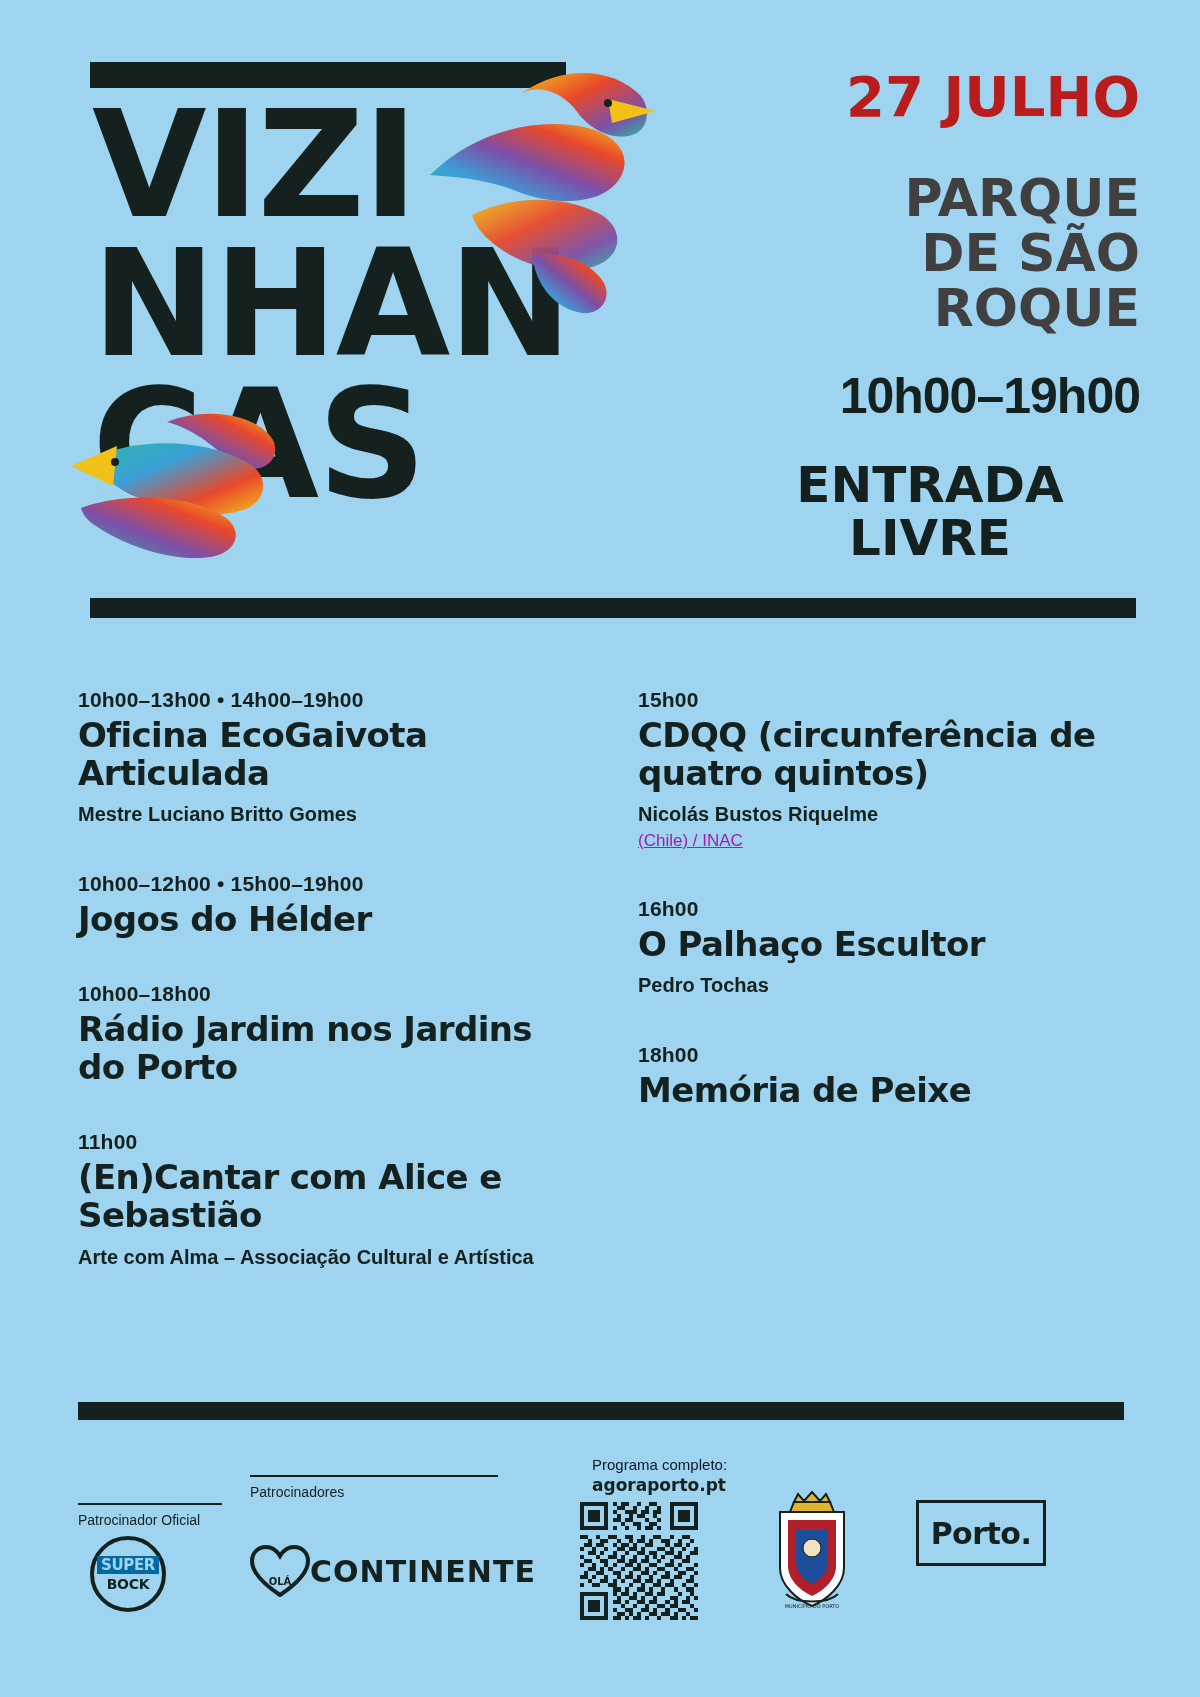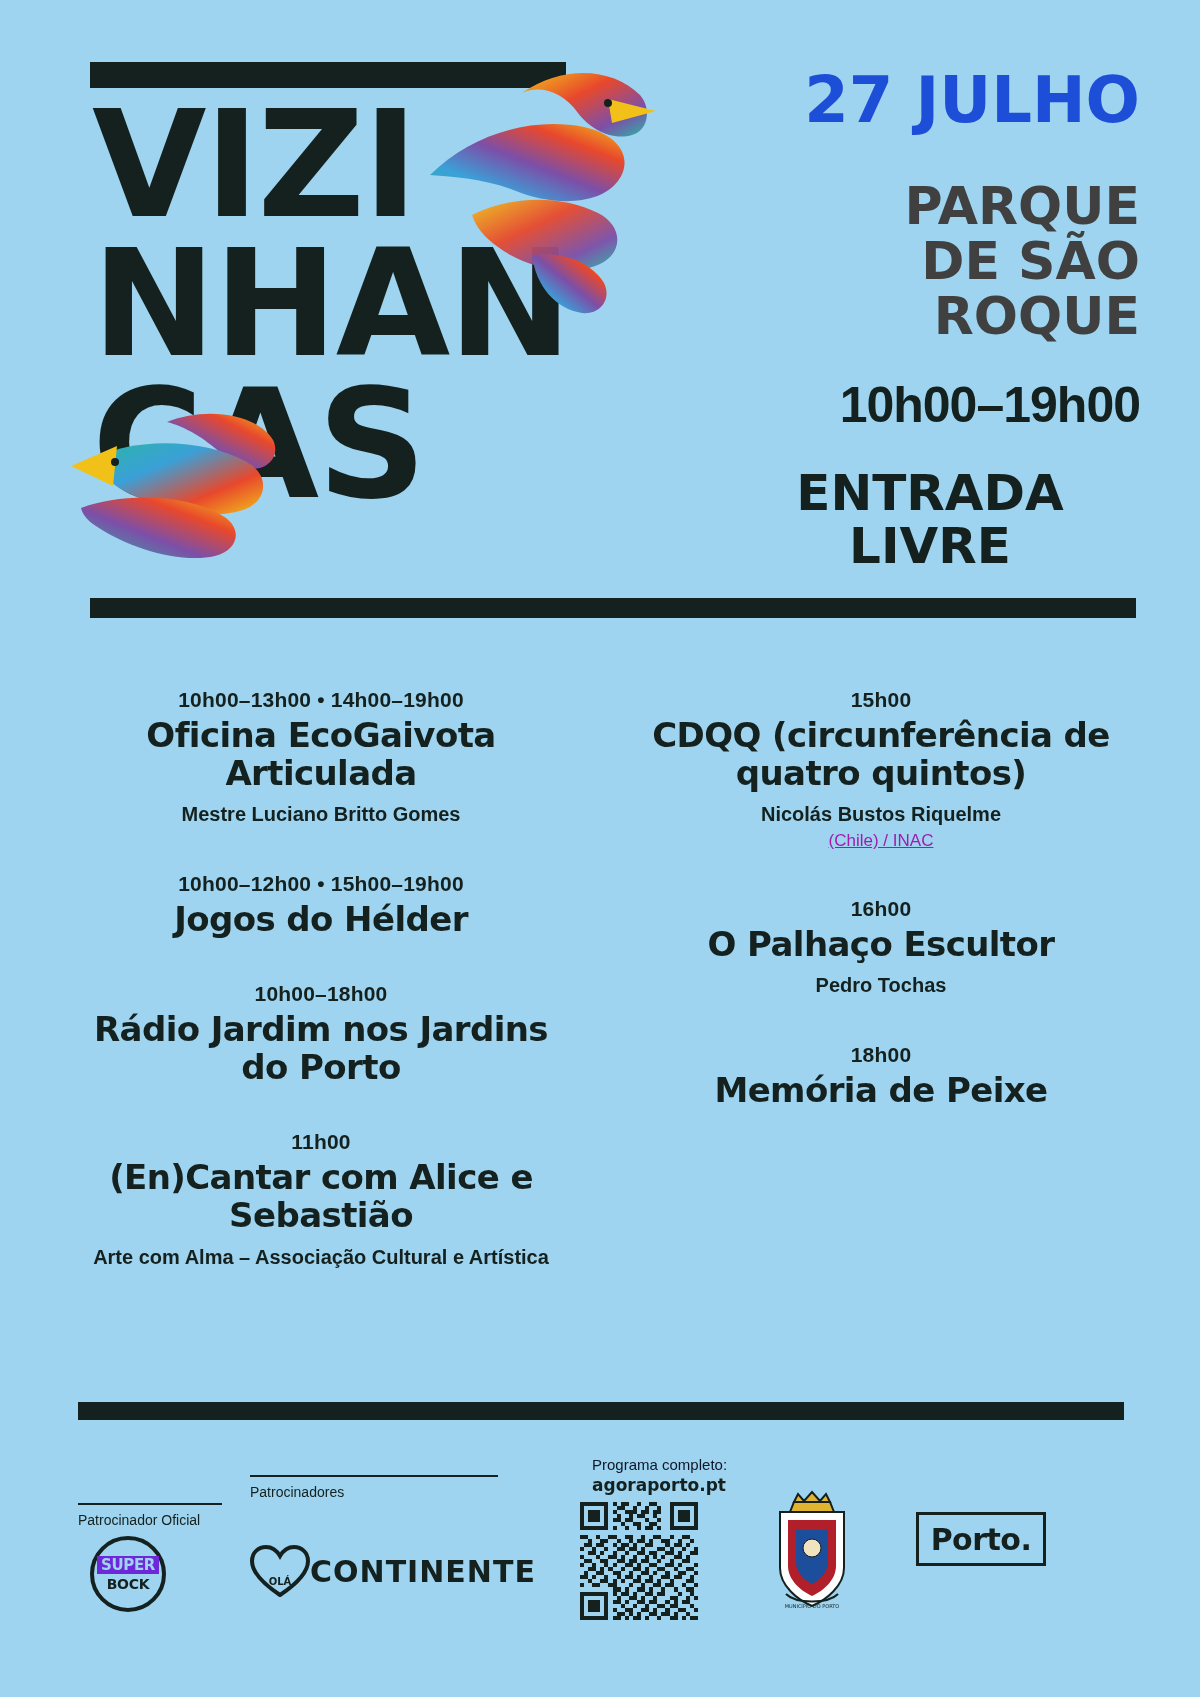--- a/index.html
+++ b/index.html
@@ -68,24 +68,24 @@
   .info {
     position: absolute;
     right: 72px;
     top: 68px;
     width: 420px;
     text-align: right;
   }
   .info .date {
     font-family: "DejaVu Sans", sans-serif;
     font-weight: 700;
-    font-size: 64px;
+    font-size: 56px;
     line-height: 1.02;
     letter-spacing: 0px;
-    color: #1d4ed8;
+    color: #b91c1c;
   }
   .info .venue {
     font-family: "DejaVu Sans", sans-serif;
     font-weight: 700;
     font-size: 52px;
     line-height: 1.06;
     margin-top: 46px;
     color: #404040;
   }
   .info .hours {
@@ -111,21 +111,21 @@
   .program {
     position: absolute;
     top: 688px;
     left: 78px;
     width: 1046px;
     display: flex;
     gap: 74px;
   }
   .col { width: 486px; }
   .col-right { padding-top: 0; }
-  .entry { margin-bottom: 44px; text-align: center; }
+  .entry { margin-bottom: 44px; }
   .entry .time {
     font-family: "Liberation Sans", sans-serif;
     font-weight: 700;
     font-size: 21px;
     letter-spacing: 0.2px;
     color: #14211f;
     margin-bottom: 4px;
   }
   .entry .name {
     font-family: "DejaVu Sans", sans-serif;
@@ -186,21 +186,21 @@
     top: 96px;
     width: 76px; height: 76px;
     border-radius: 50%;
     border: 4px solid #14211f;
     display: flex;
     align-items: center;
     justify-content: center;
     flex-direction: column;
   }
   .superbock .sb-top {
-    background: #6d28d9;
+    background: #0369a1;
     color: #9ed4ef;
     font-family: "DejaVu Sans", sans-serif;
     font-weight: 700;
     font-size: 15px;
     padding: 1px 4px;
     letter-spacing: -0.4px;
     line-height: 1.1;
   }
   .superbock .sb-bot {
     font-family: "DejaVu Sans", sans-serif;
@@ -253,23 +253,23 @@
   .crest {
     position: absolute;
     left: 768px;
     top: 50px;
     width: 88px;
     height: 120px;
   }
   .porto-box {
     position: absolute;
     left: 916px;
-    top: 72px;
+    top: 60px;
     width: 130px;
-    height: 54px;
+    height: 66px;
     border: 3px solid #14211f;
     display: flex;
     align-items: center;
     justify-content: center;
   }
   .porto-box span {
     font-family: "DejaVu Sans", sans-serif;
     font-weight: 700;
     font-size: 30px;
     letter-spacing: -0.5px;

